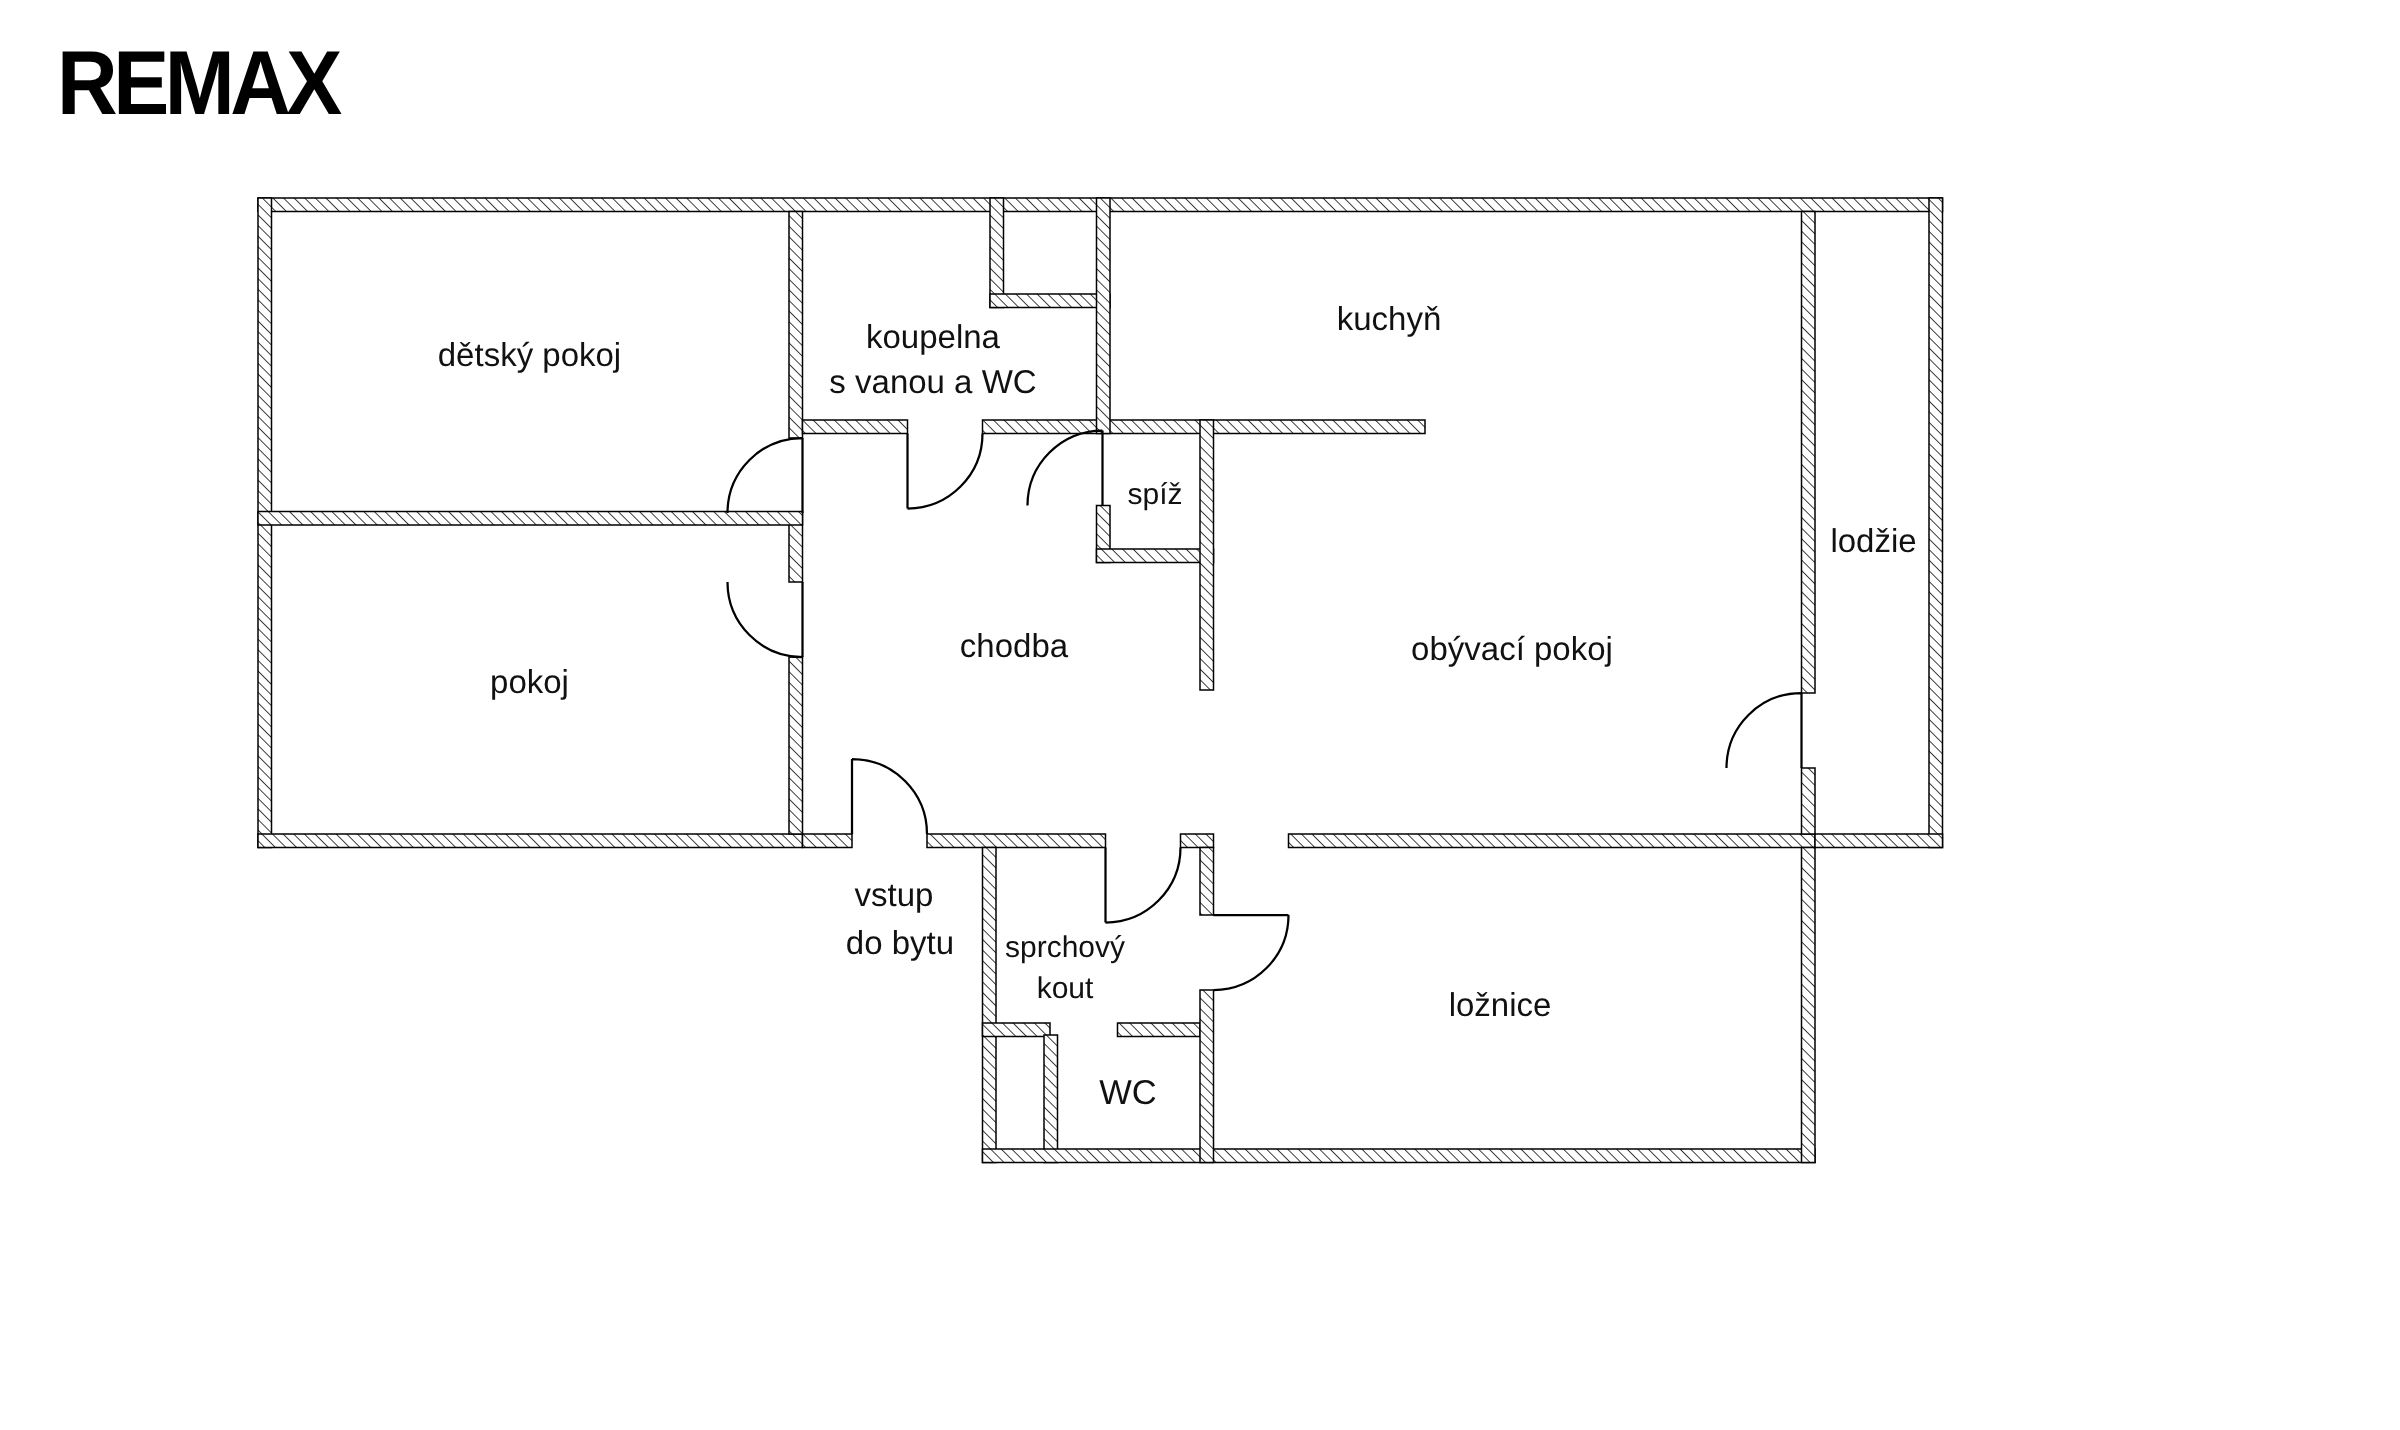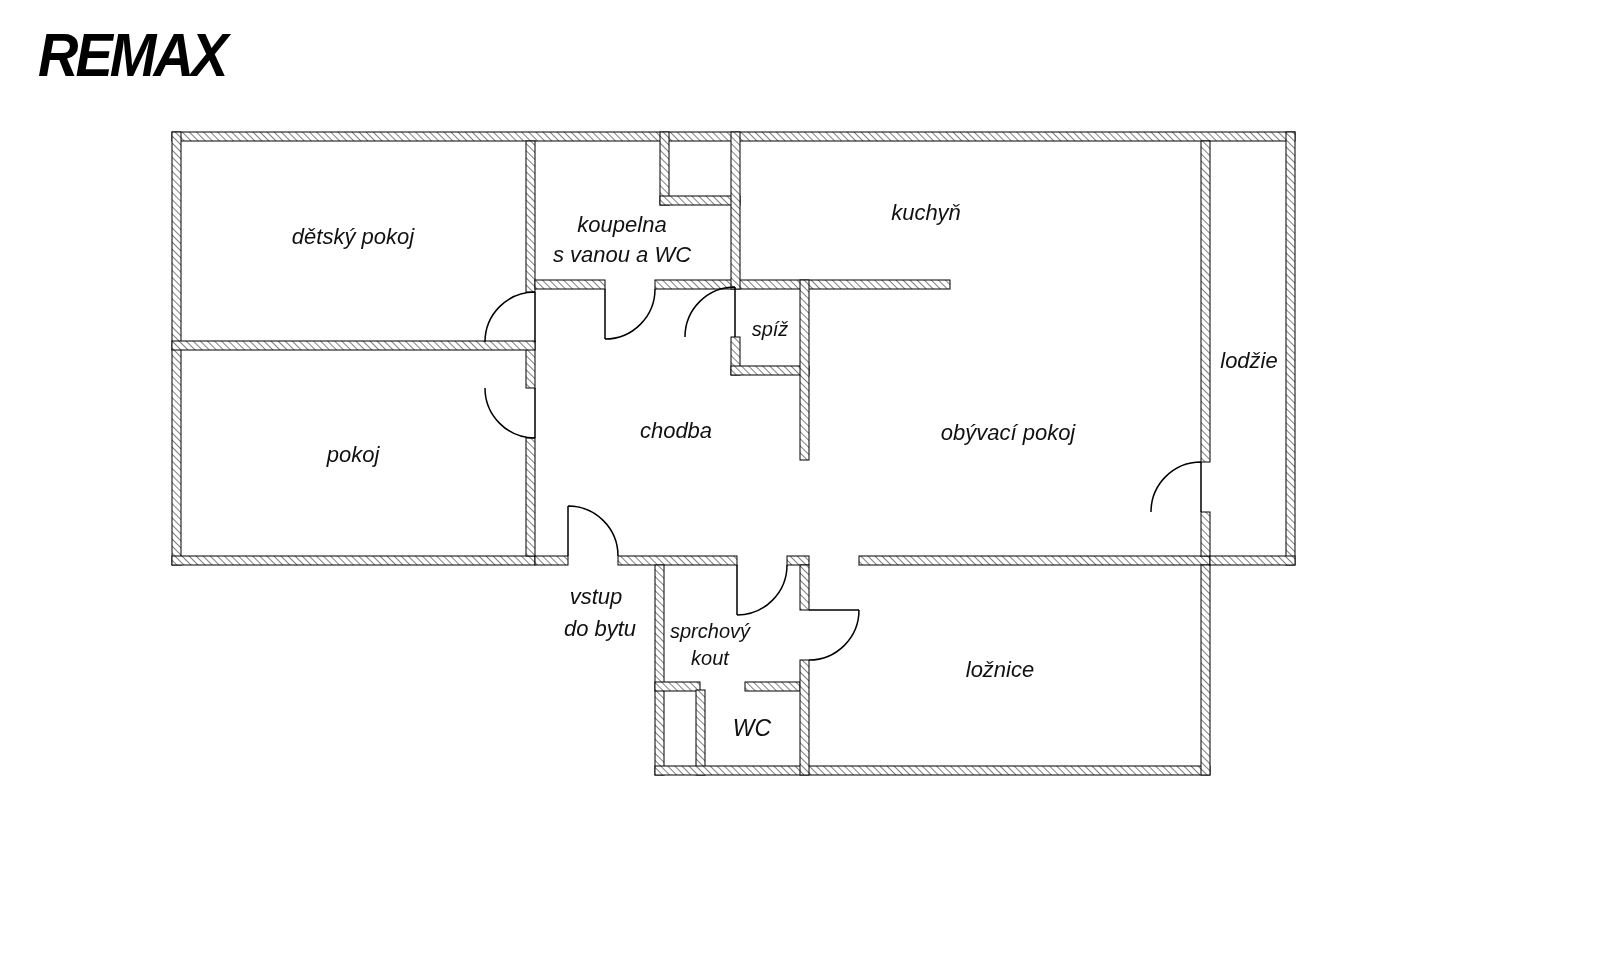--- a/index.html
+++ b/index.html
@@ -7,21 +7,20 @@
     padding: 0;
     background: #ffffff;
   }
   .canvas {
     position: relative;
     width: 1600px;
     height: 953px;
     background: #ffffff;
     overflow: hidden;
     font-family: "Liberation Sans", sans-serif;
-    font-style: italic;
   }
   .logo {
     position: absolute;
     left: 38px;
     top: 20px;
     font-weight: bold;
     font-size: 56px;
     letter-spacing: -3px;
     color: #000000;
     transform: scaleY(1.08);

